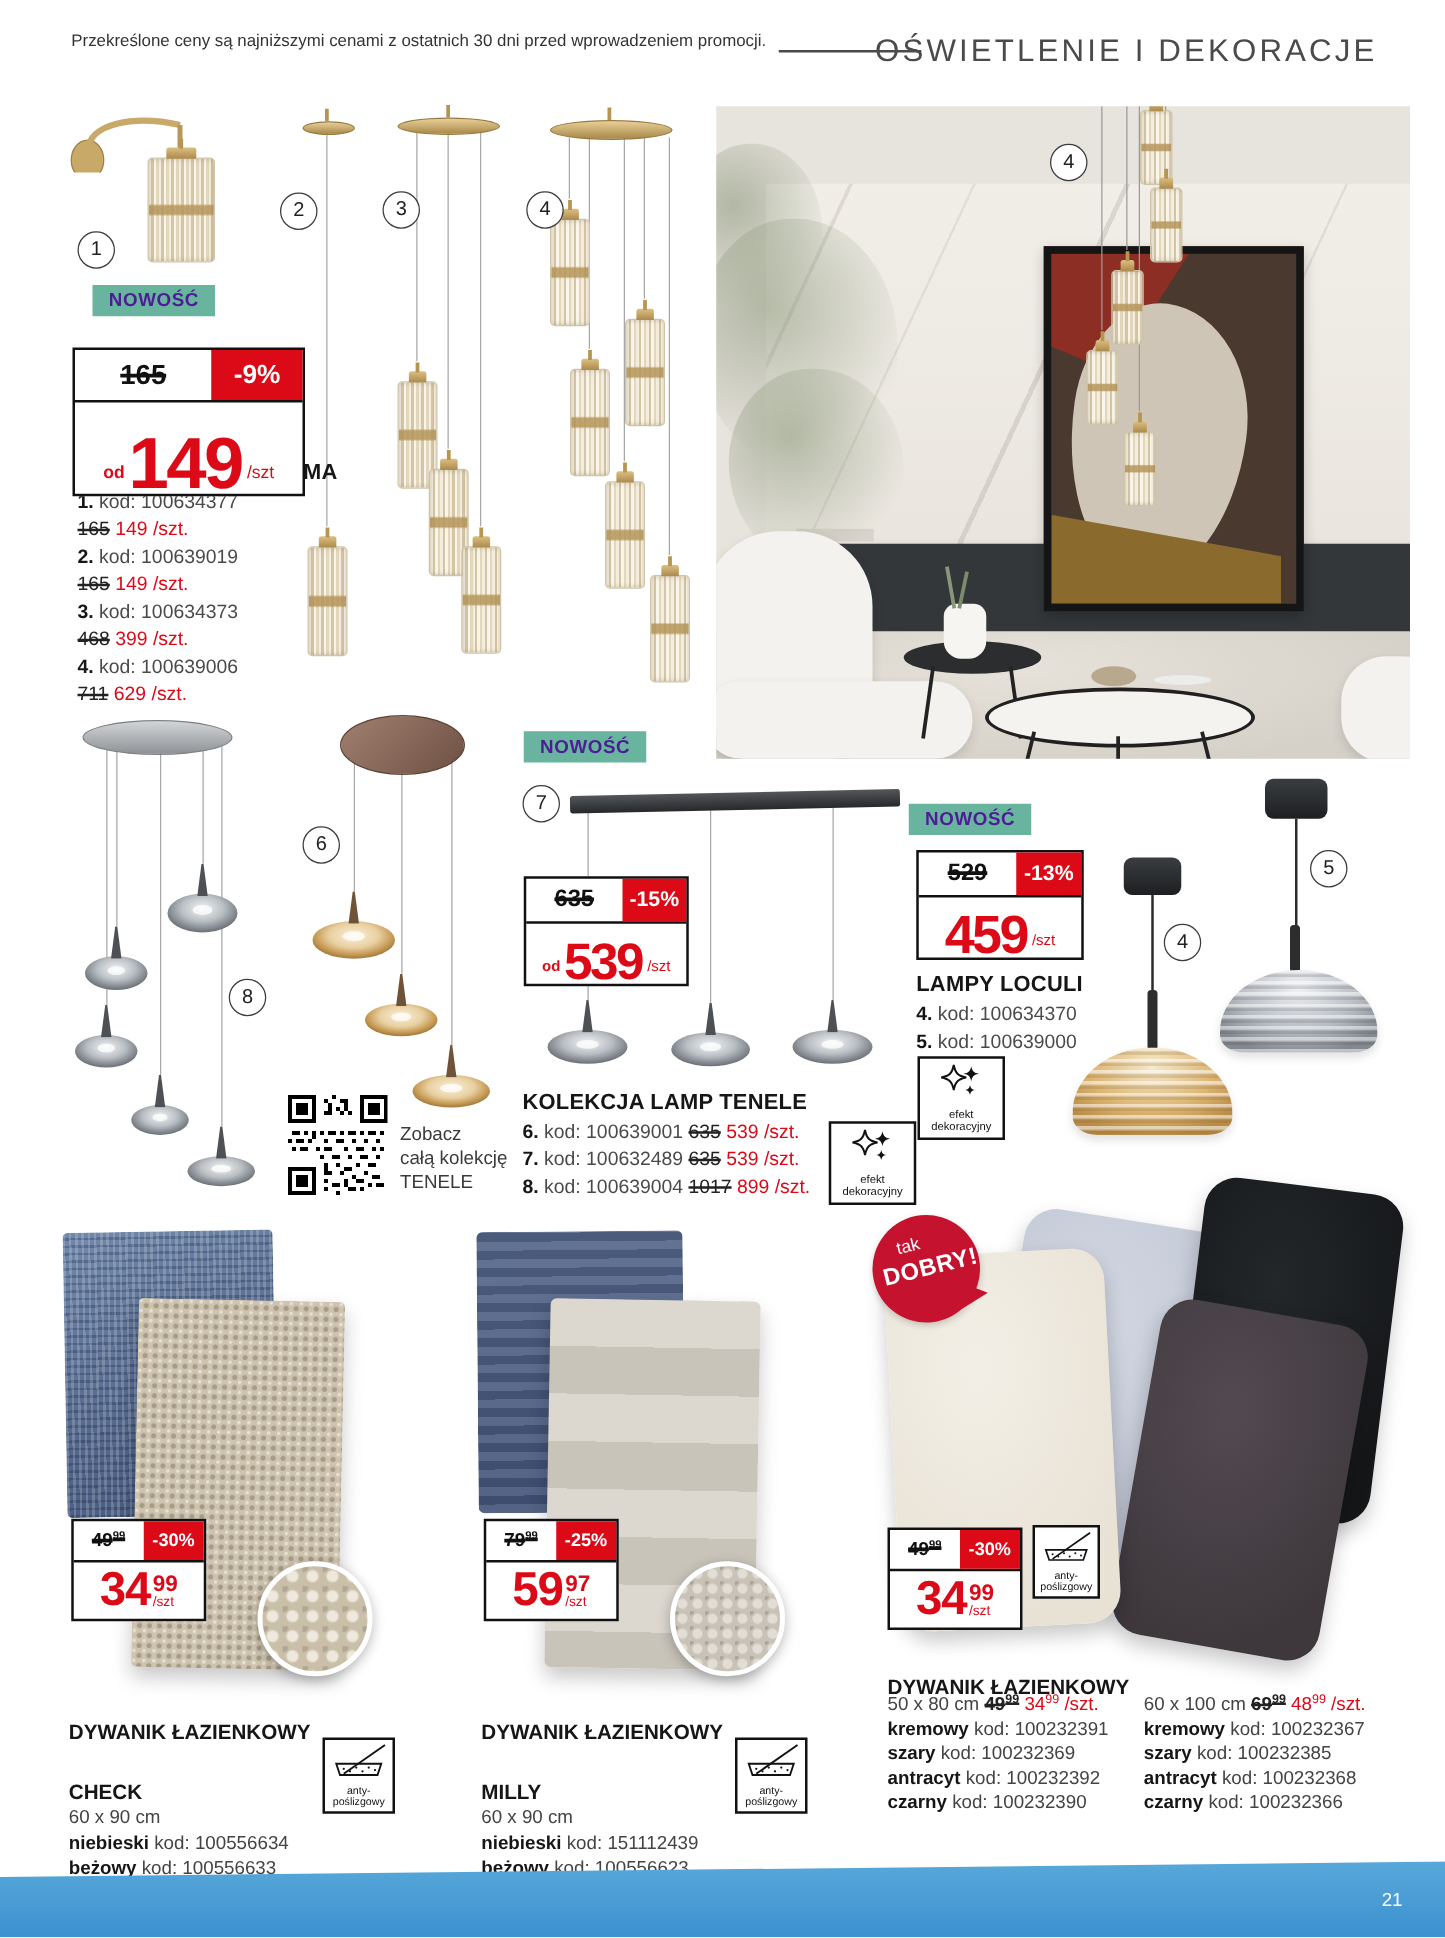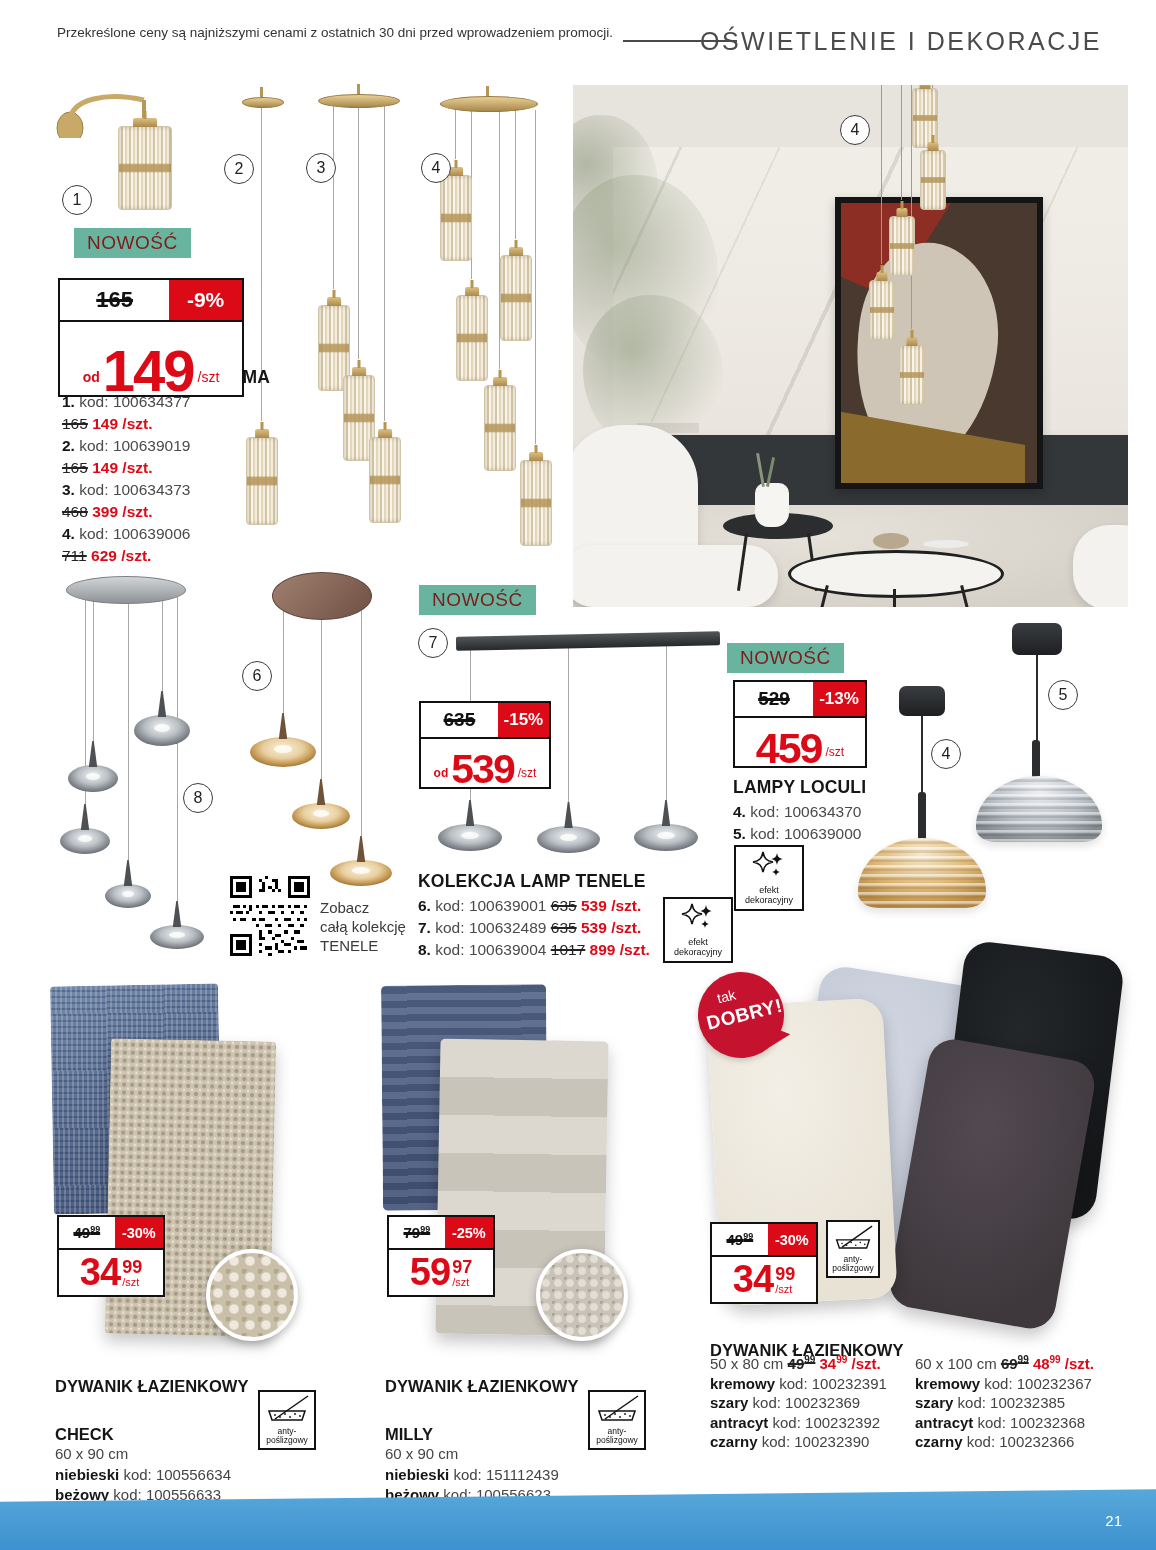--- a/index.html
+++ b/index.html
@@ -15,21 +15,21 @@
   .header-line{position:absolute;left:623px;top:40px;width:114px;height:2px;background:#4a4a4a;}
   .section-title{position:absolute;left:690px;top:27px;width:412px;text-align:right;
     font-size:25px;letter-spacing:2.5px;color:#4b4b4b;}
 
   
   .marker{position:absolute;width:28px;height:28px;border:1.5px solid #3c3c3c;border-radius:50%;
     background:rgba(255,255,255,.95);display:flex;align-items:center;justify-content:center;
     font-size:16px;color:#222;z-index:30;}
 
   
-  .nowosc{position:absolute;background:var(--teal);color:#7f1d1d;font-weight:normal;font-size:19px;
+  .nowosc{position:absolute;background:var(--teal);color:#4c1d95;font-weight:bold;font-size:15px;
     padding:4px 13px;letter-spacing:.5px;z-index:25;}
   .efekt-badge{position:absolute;width:62px;border:2px solid #111;background:#fff;text-align:center;
     padding:4px 2px 3px;z-index:25;}
   .efekt-badge .txt{font-size:9px;line-height:1.15;color:#111;}
   .anty-badge{position:absolute;width:52px;border:2px solid #111;background:#fff;text-align:center;
     padding:3px 1px 2px;z-index:25;}
   .anty-badge .txt{font-size:8.5px;line-height:1.1;color:#111;}
   .tak-dobry{position:absolute;width:86px;height:86px;border-radius:50%;background:#c4122f;
     transform:rotate(-6deg);z-index:28;box-shadow:0 2px 6px rgba(0,0,0,.2);}
   .tak-dobry::after{content:"";position:absolute;right:-4px;bottom:8px;width:26px;height:24px;
@@ -61,21 +61,21 @@
   .pbs-col{display:flex;flex-direction:column;align-items:flex-start;margin-left:2px;}
   .pbs-dec{font-size:18px;font-weight:bold;line-height:1;}
   .pbs-unit{font-size:11px;line-height:1;margin-top:1px;}
 
   
   .prod-text{position:absolute;font-size:15.5px;color:#3d3d3d;line-height:22px;z-index:24;}
   .prod-title{font-size:17.5px;font-weight:bold;color:var(--ink);margin-bottom:3px;letter-spacing:.2px;}
   .num{font-weight:bold;color:var(--ink);}
   .dim{color:#4a4a4a;}
   .oldp{text-decoration:line-through;color:#222;text-decoration-thickness:2px;}
-  .newp{color:var(--red);font-weight:bold;}
+  .newp{color:var(--red);font-weight:normal;}
   .rug-text{position:absolute;font-size:15px;color:#444;line-height:20.5px;z-index:24;}
   .rug-title{font-size:16.5px;font-weight:bold;color:var(--ink);line-height:20px;margin-top:28px;}
   .varname{font-weight:bold;color:var(--ink);}
   .sup-sm{font-size:10px;line-height:0;vertical-align:super;}
   .qr-text{position:absolute;font-size:15px;color:#3a3a3a;line-height:19px;z-index:24;}
 
   
   .cable{position:absolute;width:1px;background:#a8a8a8;z-index:5;}
   .stub{position:absolute;width:3px;height:10px;background:#b49457;z-index:5;}
   .canopy{position:absolute;border-radius:50%;background:linear-gradient(#e8cf96,#a9894b);

